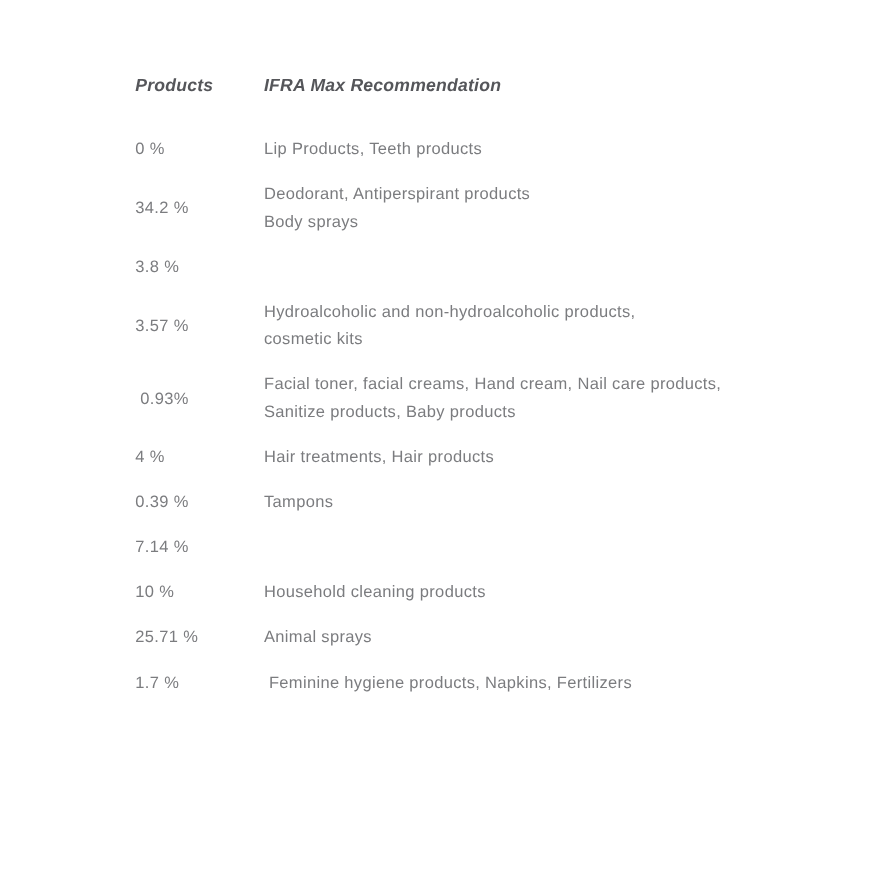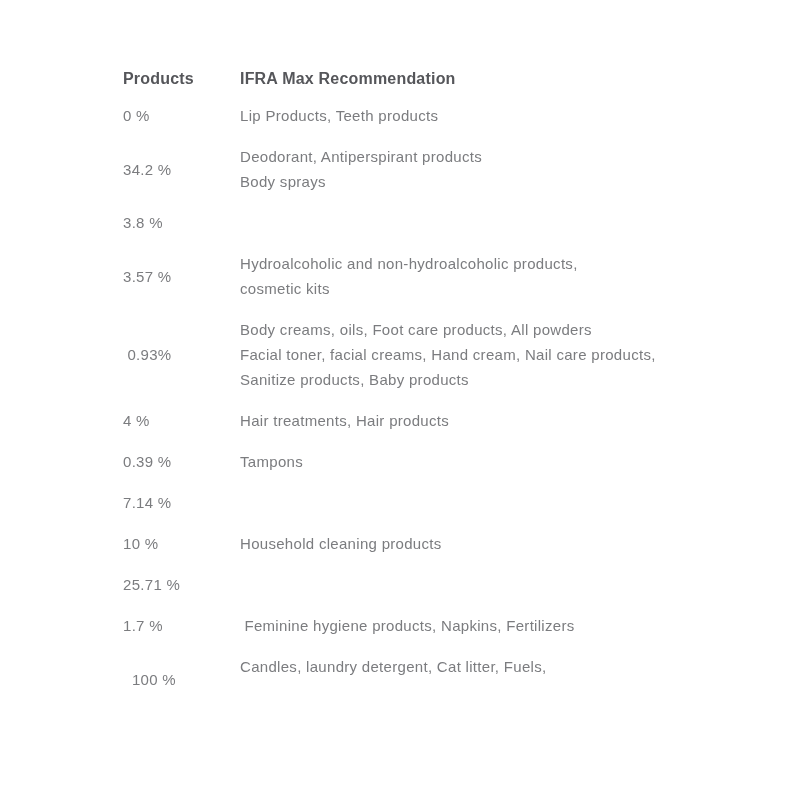--- a/index.html
+++ b/index.html
@@ -17,21 +17,22 @@
   }
   .table {
     position: absolute;
     left: 123px;
     top: 66px;
     width: 600px;
   }
   .header-row {
     display: flex;
     align-items: flex-end;
-    margin-bottom: 12px;
+    margin-bottom: 32px;
+    font-style: italic;
   }
   .header-cell {
     font-size: 16px;
     font-weight: bold;
     color: #55565a;
     line-height: 25px;
     letter-spacing: 0.2px;
   }
   .row {
     display: flex;
@@ -90,21 +91,20 @@
     <div class="col-pct">3.57 %</div>
     <div class="col-desc">
             <div class="line">Hydroalcoholic and non-hydroalcoholic products,</div>
             <div class="line">cosmetic kits</div>
           </div>
   </div>
 
   <div class="row">
     <div class="col-pct"> 0.93%</div>
     <div class="col-desc">
-            <div class="line">Body creams, oils, Foot care products, All powders</div>
             <div class="line">Facial toner, facial creams, Hand cream, Nail care products,</div>
             <div class="line">Sanitize products, Baby products</div>
           </div>
   </div>
 
   <div class="row">
     <div class="col-pct">4 %</div>
     <div class="col-desc">
             <div class="line">Hair treatments, Hair products</div>
           </div>
@@ -123,31 +123,27 @@
 
   <div class="row">
     <div class="col-pct">10 %</div>
     <div class="col-desc">
             <div class="line">Household cleaning products</div>
           </div>
   </div>
 
   <div class="row">
     <div class="col-pct">25.71 %</div>
+    <div class="col-desc">
+            <div class="line">Animal sprays</div>
+          </div>
   </div>
 
   <div class="row">
     <div class="col-pct">1.7 %</div>
     <div class="col-desc">
             <div class="line"> Feminine hygiene products, Napkins, Fertilizers</div>
           </div>
   </div>
 
-  <div class="row">
-    <div class="col-pct">  100 %</div>
-    <div class="col-desc">
-            <div class="line">Candles, laundry detergent, Cat litter, Fuels,</div>
-            <div class="line"></div>
-          </div>
-  </div>
 </div>
   </div>
 </div>
 
 </body></html>

